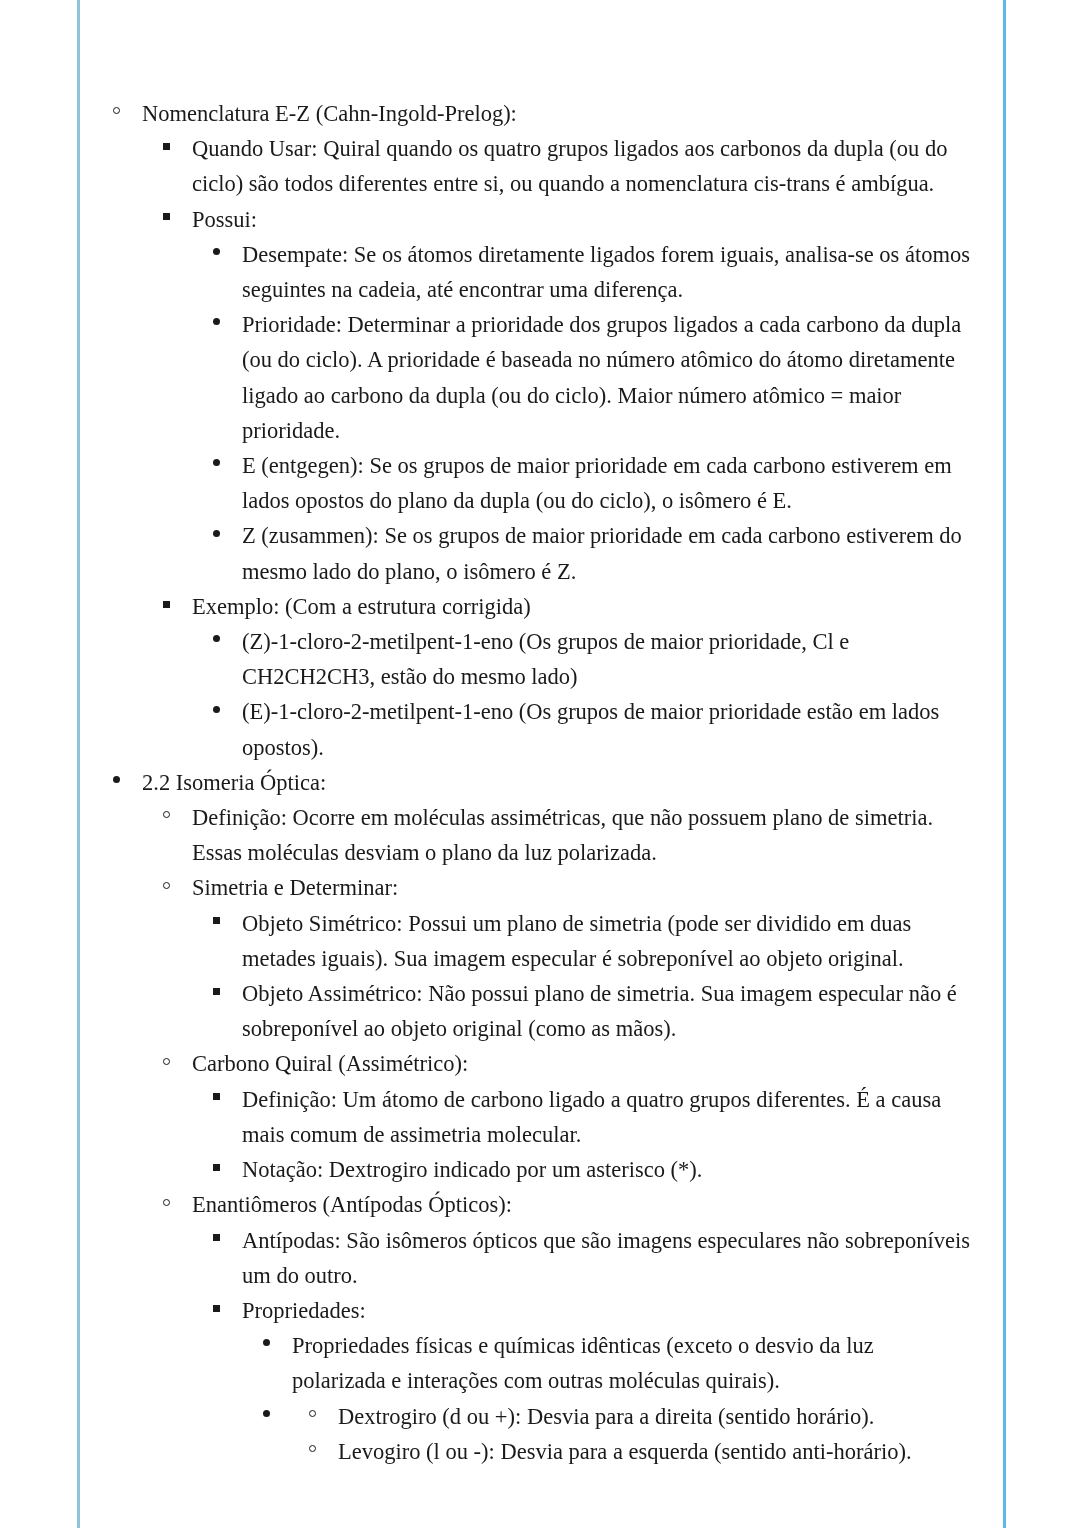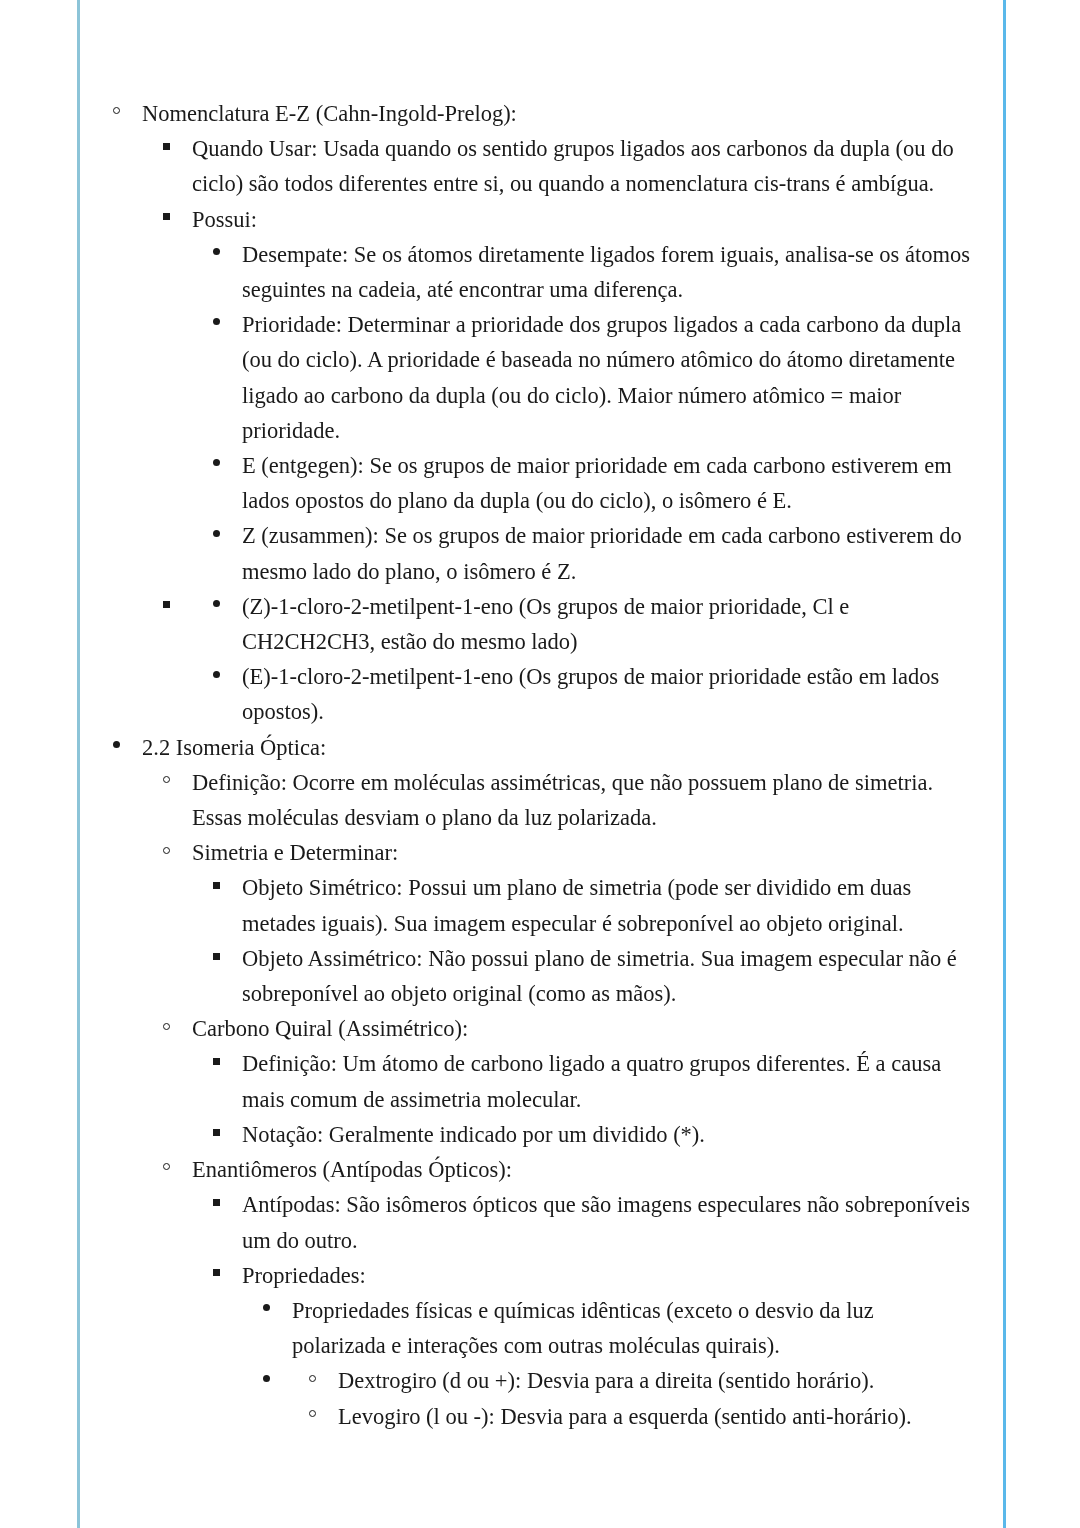--- a/index.html
+++ b/index.html
@@ -111,21 +111,21 @@
 
     <ul class="lvl">
       <li class="item">
         <span class="bullet circle"></span>
         <span class="txt">Nomenclatura E-Z (Cahn-Ingold-Prelog):</span>
 
         <ul class="lvl">
 
           <li class="item">
             <span class="bullet square"></span>
-            <span class="txt">Quando Usar: Usada quando os sentido grupos ligados aos carbonos da dupla (ou do ciclo) são todos diferentes entre si, ou quando a nomenclatura cis-trans é ambígua.</span>
+            <span class="txt">Quando Usar: Quiral quando os quatro grupos ligados aos carbonos da dupla (ou do ciclo) são todos diferentes entre si, ou quando a nomenclatura cis-trans é ambígua.</span>
           </li>
 
           <li class="item">
             <span class="bullet square"></span>
             <span class="txt">Possui:</span>
 
             <ul class="lvl">
               <li class="item">
                 <span class="bullet disc"></span>
                 <span class="txt">Desempate: Se os átomos diretamente ligados forem iguais, analisa-se os átomos seguintes na cadeia, até encontrar uma diferença.</span>
@@ -140,20 +140,21 @@
               </li>
               <li class="item">
                 <span class="bullet disc"></span>
                 <span class="txt">Z (zusammen): Se os grupos de maior prioridade em cada carbono estiverem do mesmo lado do plano, o isômero é Z.</span>
               </li>
             </ul>
           </li>
 
           <li class="item">
             <span class="bullet square"></span>
+            <span class="txt">Exemplo: (Com a estrutura corrigida)</span>
 
             <ul class="lvl">
               <li class="item">
                 <span class="bullet disc"></span>
                 <span class="txt">(Z)-1-cloro-2-metilpent-1-eno (Os grupos de maior prioridade, Cl e CH2CH2CH3, estão do mesmo lado)</span>
               </li>
               <li class="item">
                 <span class="bullet disc"></span>
                 <span class="txt">(E)-1-cloro-2-metilpent-1-eno (Os grupos de maior prioridade estão em lados opostos).</span>
               </li>
@@ -196,21 +197,21 @@
             <span class="bullet circle"></span>
             <span class="txt">Carbono Quiral (Assimétrico):</span>
 
             <ul class="lvl">
               <li class="item">
                 <span class="bullet square"></span>
                 <span class="txt">Definição: Um átomo de carbono ligado a quatro grupos diferentes. É a causa mais comum de assimetria molecular.</span>
               </li>
               <li class="item">
                 <span class="bullet square"></span>
-                <span class="txt">Notação: Geralmente indicado por um dividido (*).</span>
+                <span class="txt">Notação: Dextrogiro indicado por um asterisco (*).</span>
               </li>
             </ul>
           </li>
 
           <li class="item">
             <span class="bullet circle"></span>
             <span class="txt">Enantiômeros (Antípodas Ópticos):</span>
 
             <ul class="lvl">
               <li class="item">

